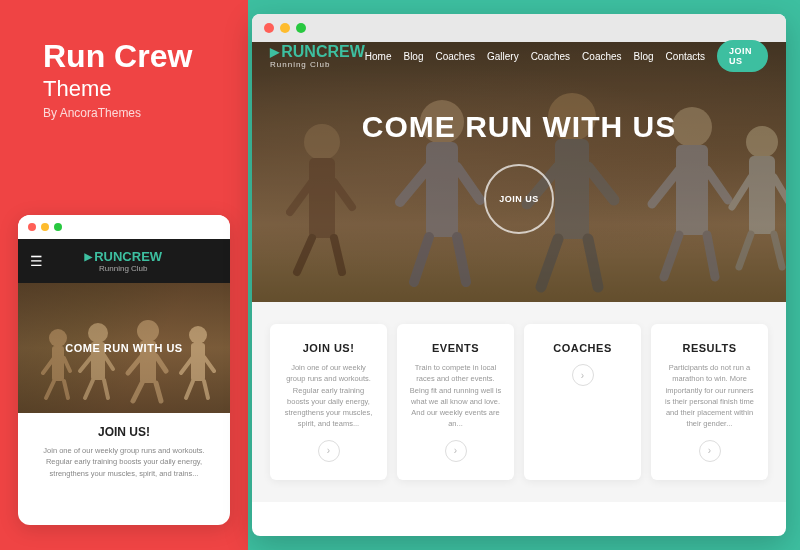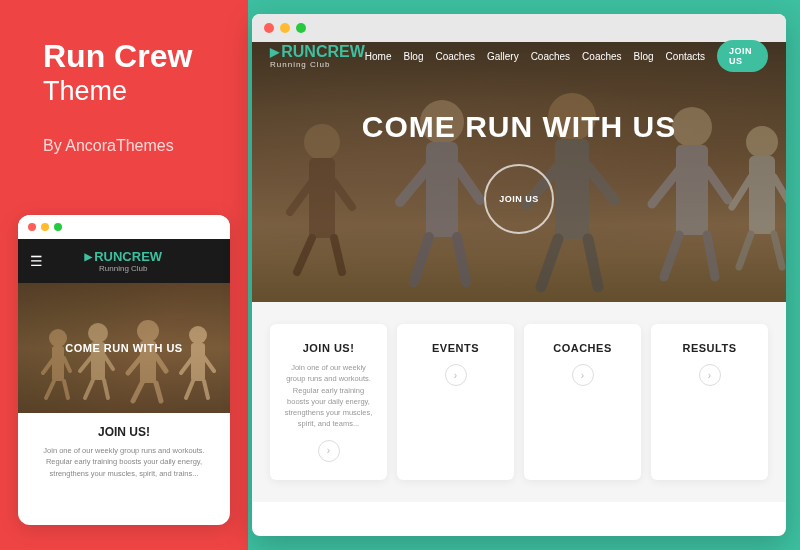--- a/index.html
+++ b/index.html
@@ -24,30 +24,30 @@
     }
 
     .brand-title {
       font-size: 32px;
       font-weight: 900;
       color: #fff;
       line-height: 1;
     }
 
     .brand-subtitle {
-      font-size: 27px;
+      font-size: 22px;
       font-weight: 300;
       color: #fff;
       margin-top: 4px;
     }
 
     .brand-by {
-      font-size: 16px;
+      font-size: 12px;
       color: rgba(255,255,255,0.8);
-      margin-top: 30px;
+      margin-top: 4px;
     }
 
     
     .mobile-preview {
       position: absolute;
       left: 18px;
       top: 215px;
       width: 212px;
       height: 310px;
       background: #fff;
@@ -480,28 +480,30 @@
     </div>
 
     <div class="cards-section">
       <div class="card">
         <div class="card-title">JOIN US!</div>
         <div class="card-text">Join one of our weekly group runs and workouts. Regular early training boosts your daily energy, strengthens your muscles, spirit, and teams...</div>
         <div class="card-icon">›</div>
       </div>
       <div class="card">
         <div class="card-title">EVENTS</div>
+        <div class="card-text">Train to compete in local races and other events. Being fit and running well is what we all know and love. And our weekly events are an...</div>
         <div class="card-icon">›</div>
       </div>
       <div class="card">
         <div class="card-title">COACHES</div>
         <div class="card-icon">›</div>
       </div>
       <div class="card">
         <div class="card-title">RESULTS</div>
+        <div class="card-text">Participants do not run a marathon to win. More importantly for our runners is their personal finish time and their placement within their gender...</div>
         <div class="card-icon">›</div>
       </div>
     </div>
 
   </div>
 </div>
 
 <div class="site-nav">
   <div class="site-logo">
     <div class="site-logo-text">

